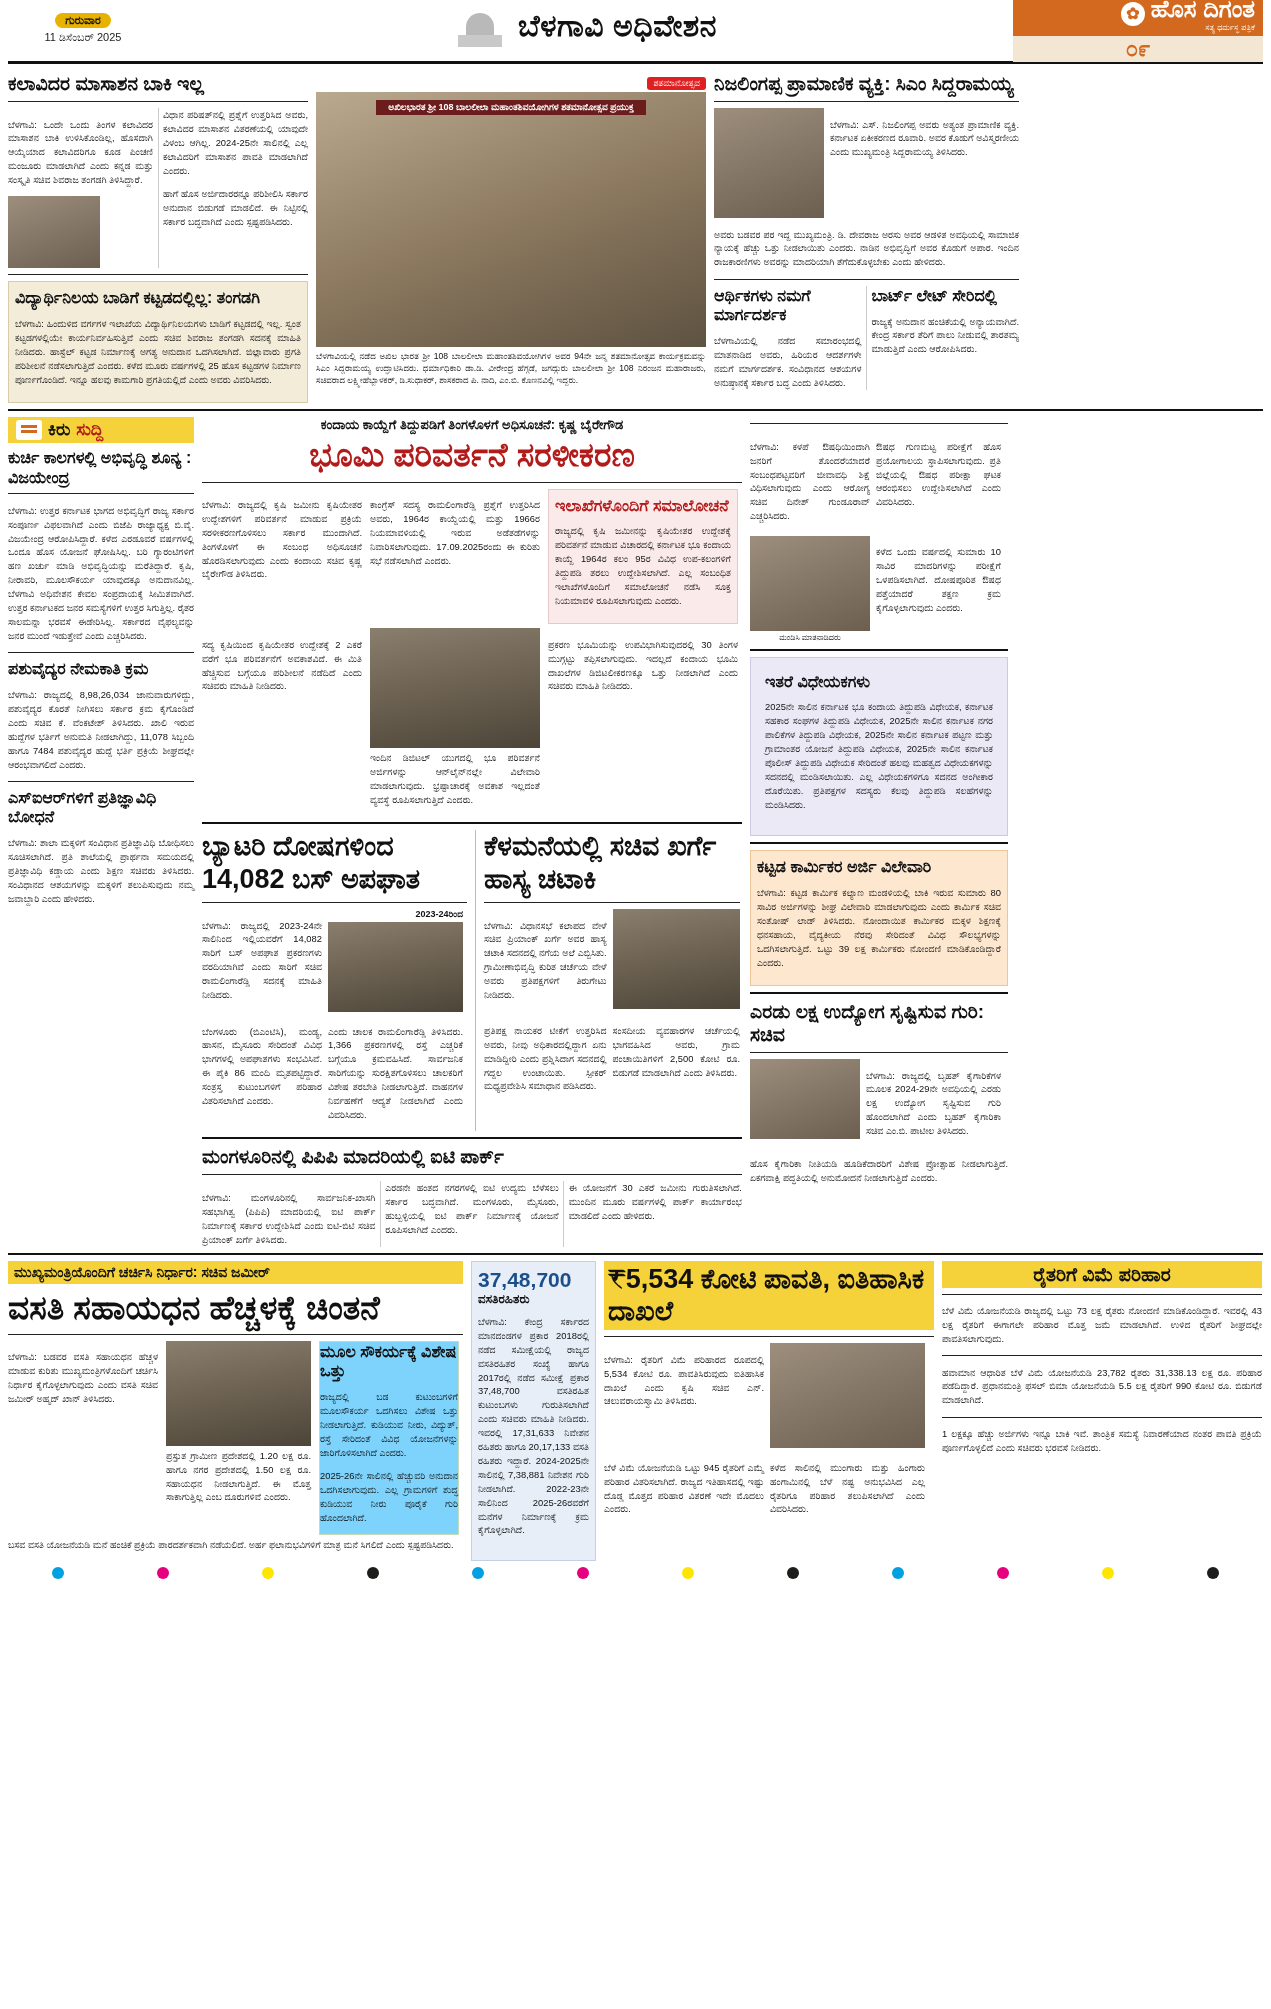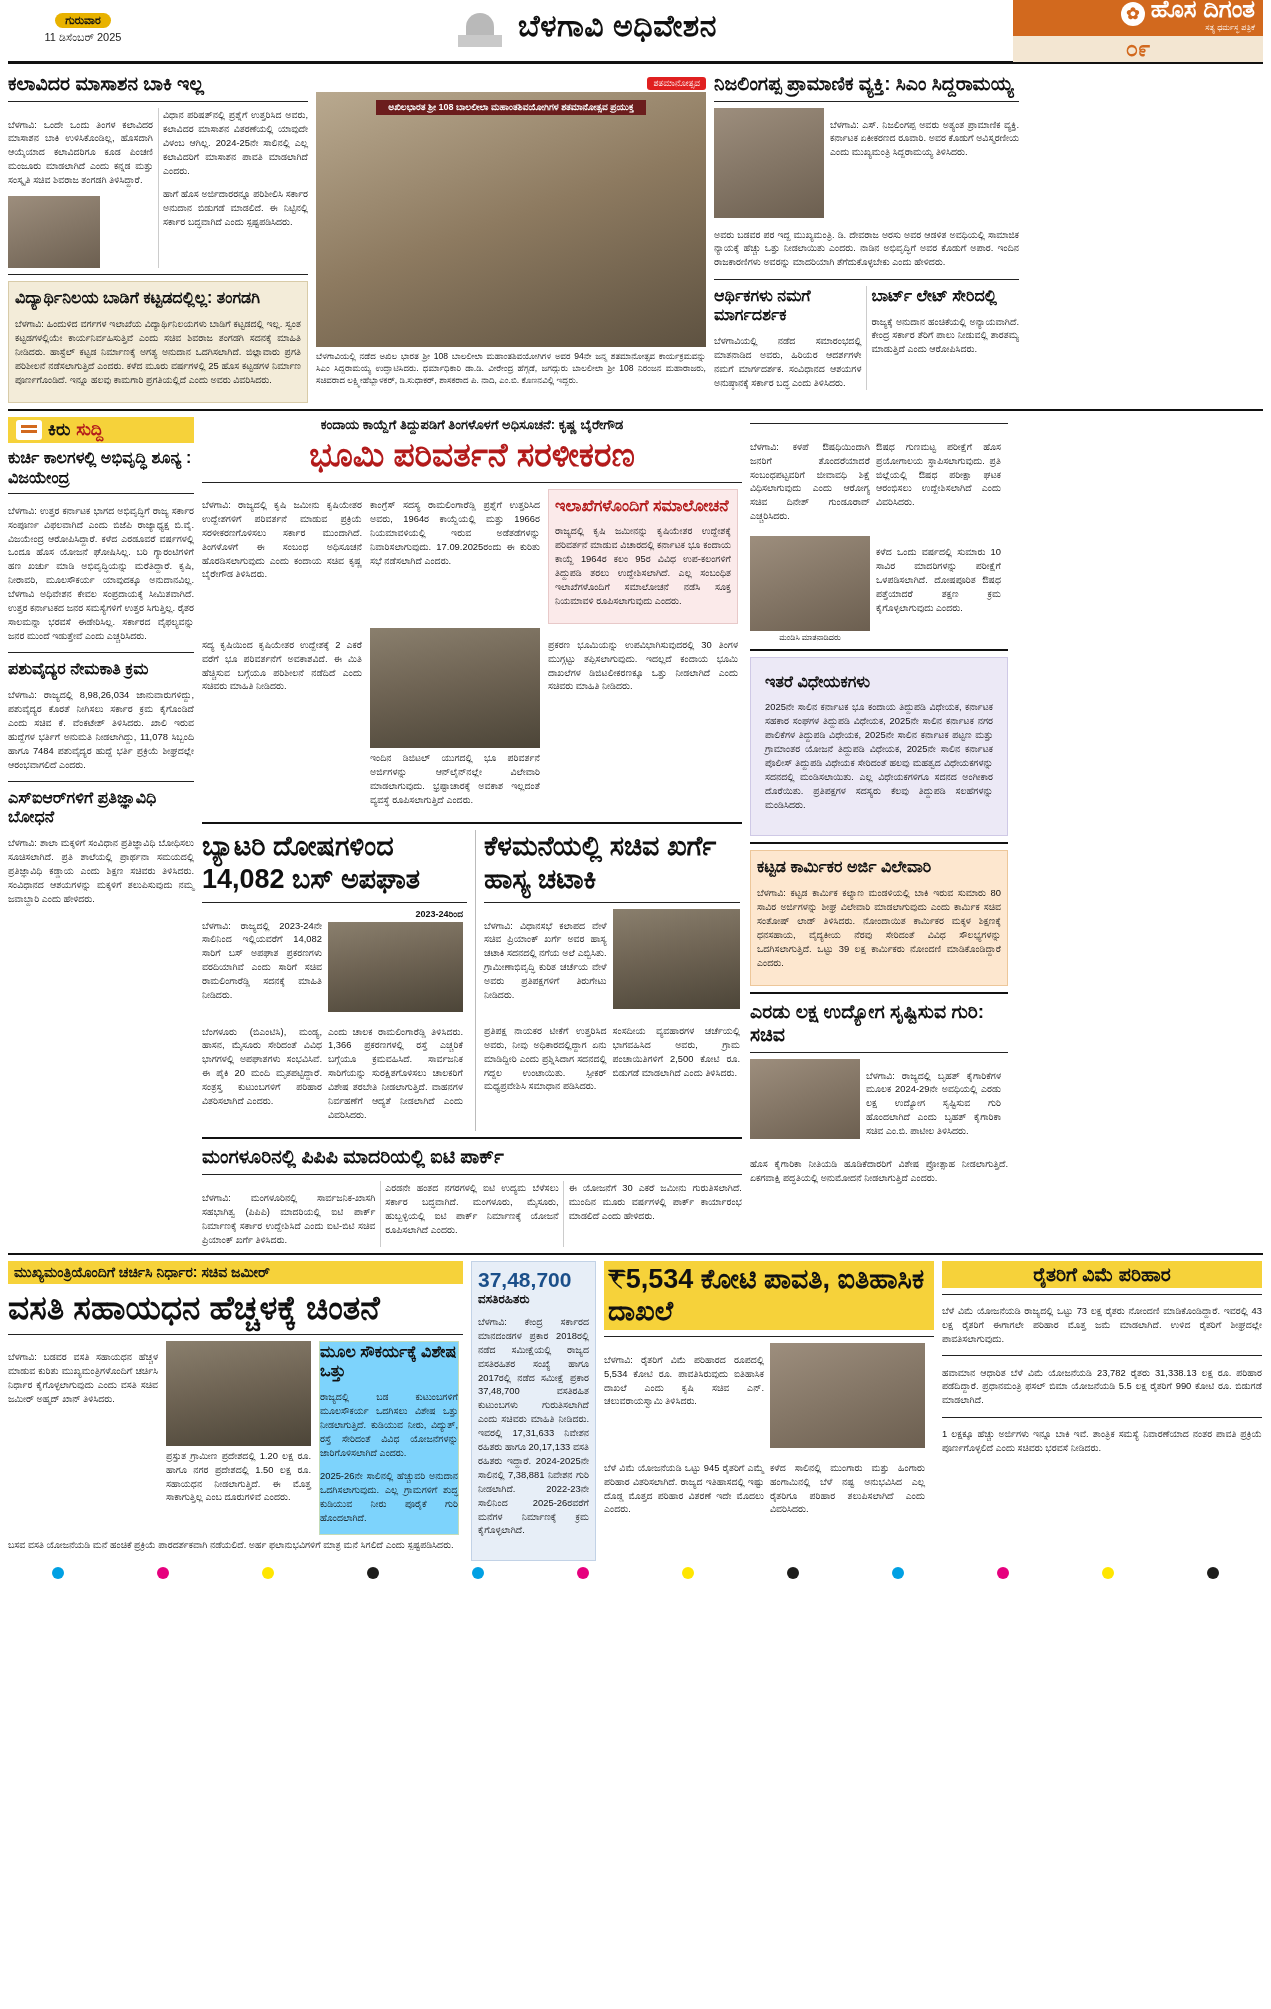--- a/index.html
+++ b/index.html
@@ -209,21 +209,21 @@
           <h2 class="head big">ಬ್ಯಾಟರಿ ದೋಷಗಳಿಂದ 14,082 ಬಸ್ ಅಪಘಾತ</h2>
           <div class="rule"></div>
           <div style="display:flex;gap:6px;">
             <p class="kn" style="width:120px">ಬೆಳಗಾವಿ: ರಾಜ್ಯದಲ್ಲಿ 2023-24ನೇ ಸಾಲಿನಿಂದ ಇಲ್ಲಿಯವರೆಗೆ 14,082 ಸಾರಿಗೆ ಬಸ್ ಅಪಘಾತ ಪ್ರಕರಣಗಳು ವರದಿಯಾಗಿವೆ ಎಂದು ಸಾರಿಗೆ ಸಚಿವ ರಾಮಲಿಂಗಾರೆಡ್ಡಿ ಸದನಕ್ಕೆ ಮಾಹಿತಿ ನೀಡಿದರು.</p>
             <div style="width:135px">
               <div style="font-size:9px;font-weight:bold;text-align:right">2023-24ರಿಂದ</div>
               <div class="photo ph-assembly" style="height:90px;margin-top:2px"></div>
             </div>
           </div>
           <div style="display:flex;gap:6px;margin-top:3px;">
-            <p class="kn" style="width:120px">ಬೆಂಗಳೂರು (ಬಿಎಂಟಿಸಿ), ಮಂಡ್ಯ, ಹಾಸನ, ಮೈಸೂರು ಸೇರಿದಂತೆ ವಿವಿಧ ಭಾಗಗಳಲ್ಲಿ ಅಪಘಾತಗಳು ಸಂಭವಿಸಿವೆ. ಈ ಪೈಕಿ 20 ಮಂದಿ ಮೃತಪಟ್ಟಿದ್ದಾರೆ. ಸಂತ್ರಸ್ತ ಕುಟುಂಬಗಳಿಗೆ ಪರಿಹಾರ ವಿತರಿಸಲಾಗಿದೆ ಎಂದರು.</p>
+            <p class="kn" style="width:120px">ಬೆಂಗಳೂರು (ಬಿಎಂಟಿಸಿ), ಮಂಡ್ಯ, ಹಾಸನ, ಮೈಸೂರು ಸೇರಿದಂತೆ ವಿವಿಧ ಭಾಗಗಳಲ್ಲಿ ಅಪಘಾತಗಳು ಸಂಭವಿಸಿವೆ. ಈ ಪೈಕಿ 86 ಮಂದಿ ಮೃತಪಟ್ಟಿದ್ದಾರೆ. ಸಂತ್ರಸ್ತ ಕುಟುಂಬಗಳಿಗೆ ಪರಿಹಾರ ವಿತರಿಸಲಾಗಿದೆ ಎಂದರು.</p>
             <p class="kn" style="width:135px">ಎಂದು ಚಾಲಕ ರಾಮಲಿಂಗಾರೆಡ್ಡಿ ತಿಳಿಸಿದರು. 1,366 ಪ್ರಕರಣಗಳಲ್ಲಿ ರಸ್ತೆ ಎಚ್ಚರಿಕೆ ಬಗ್ಗೆಯೂ ಕ್ರಮವಹಿಸಿದೆ. ಸಾರ್ವಜನಿಕ ಸಾರಿಗೆಯನ್ನು ಸುರಕ್ಷಿತಗೊಳಿಸಲು ಚಾಲಕರಿಗೆ ವಿಶೇಷ ತರಬೇತಿ ನೀಡಲಾಗುತ್ತಿದೆ. ವಾಹನಗಳ ನಿರ್ವಹಣೆಗೆ ಆದ್ಯತೆ ನೀಡಲಾಗಿದೆ ಎಂದು ವಿವರಿಸಿದರು.</p>
           </div>
         </div>
 
         <div class="vsep" style="width:265px;padding-left:8px">
           <h2 class="head big">ಕೆಳಮನೆಯಲ್ಲಿ ಸಚಿವ ಖರ್ಗೆ ಹಾಸ್ಯ ಚಟಾಕಿ</h2>
           <div class="rule"></div>
           <div style="display:flex;gap:6px;">
             <p class="kn" style="width:125px">ಬೆಳಗಾವಿ: ವಿಧಾನಸಭೆ ಕಲಾಪದ ವೇಳೆ ಸಚಿವ ಪ್ರಿಯಾಂಕ್ ಖರ್ಗೆ ಅವರ ಹಾಸ್ಯ ಚಟಾಕಿ ಸದನದಲ್ಲಿ ನಗೆಯ ಅಲೆ ಎಬ್ಬಿಸಿತು. ಗ್ರಾಮೀಣಾಭಿವೃದ್ಧಿ ಕುರಿತ ಚರ್ಚೆಯ ವೇಳೆ ಅವರು ಪ್ರತಿಪಕ್ಷಗಳಿಗೆ ತಿರುಗೇಟು ನೀಡಿದರು.</p>
             <div style="width:130px">

